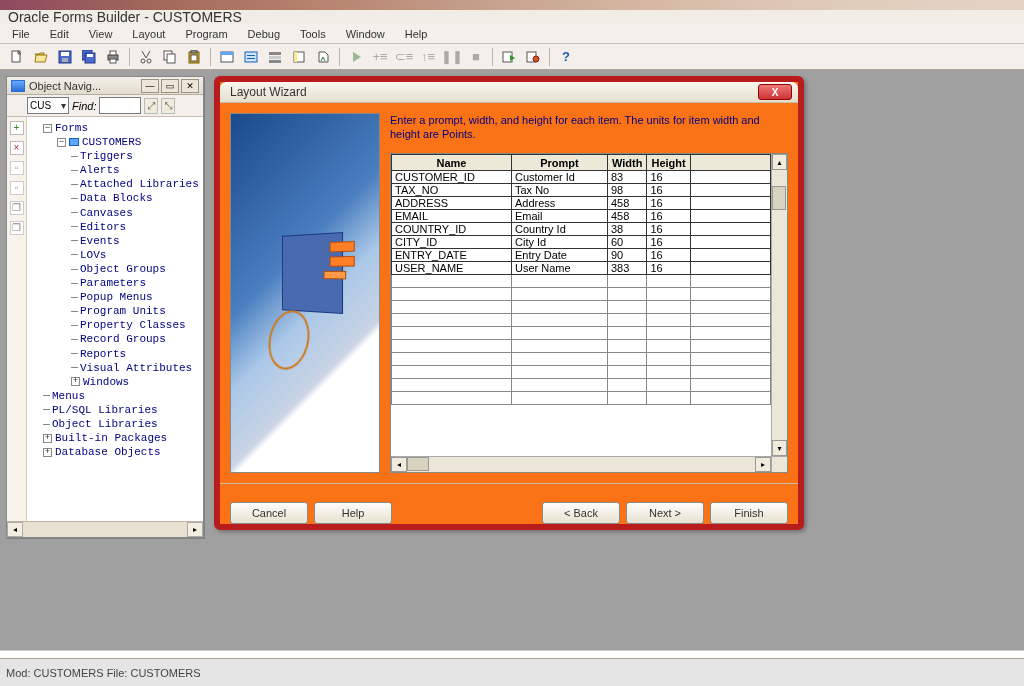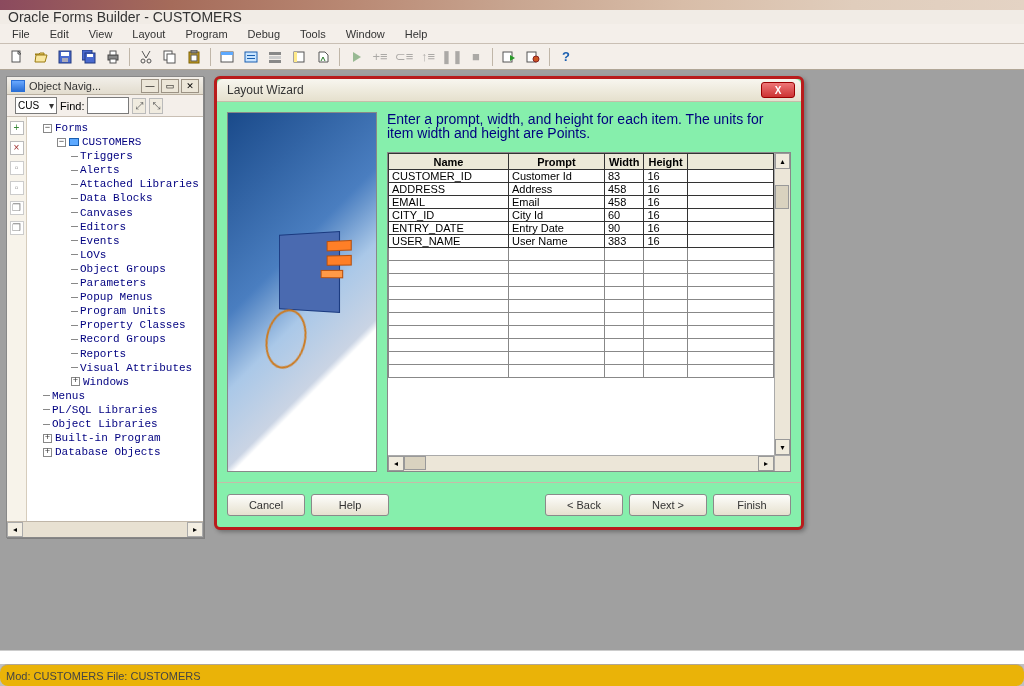--- a/index.html
+++ b/index.html
@@ -25,24 +25,24 @@
 .workspace { position: absolute; top: 70px; left: 0; right: 0; bottom: 22px; background: #a0a0a0; }
 
 
 .nav-window { position: absolute; left: 6px; top: 6px; width: 198px; height: 462px; background: #fff; border: 1px solid #888; box-shadow: 1px 1px 0 rgba(0,0,0,.2); display:flex; flex-direction:column; }
 .nav-title { height: 18px; background: linear-gradient(#f2efe9, #e2dcce); border-bottom: 1px solid #b8ae9f; display: flex; align-items: center; padding: 0 4px; gap: 4px; }
 .nav-title .icn { width: 14px; height: 12px; background: linear-gradient(#6aa9ff,#2a6fd6); border:1px solid #2a6fd6; }
 .nav-title .lbl { flex: 1; color: #333; font-size: 11px; white-space: nowrap; overflow: hidden; text-overflow: ellipsis; }
 .winctl { display: flex; gap: 2px; }
 .winbtn { width: 18px; height: 14px; border: 1px solid #9c9385; background: #ece6d8; font-size: 9px; display:flex; align-items:center; justify-content:center; }
 
-.nav-toolbar { height: 22px; border-bottom: 1px solid #c9bfb4; display: flex; align-items: center; padding: 2px 8px; gap: 3px; background:#f4efea; }
+.nav-toolbar { height: 22px; border-bottom: 1px solid #c9bfb4; display: flex; align-items: center; padding: 2px 20px; gap: 3px; background:#f4efea; }
 .combo { height: 17px; width: 42px; border: 1px solid #7a7a7a; background: #fff; font-size: 10px; padding: 0 2px; display:flex; align-items:center; }
 .combo::after { content:"▾"; margin-left:auto; color:#333; }
-.findlbl { font-size: 11px; }
+.findlbl { font-size: 11px; font-style: italic; }
 .findbox { height:17px; width:42px; border:1px solid #7a7a7a; background:#fff; }
 .mini { width:14px; height:16px; border:1px solid #bbb; display:flex; align-items:center; justify-content:center; font-size:10px; color:#555; background:#f0ebdf; }
 
 .nav-body { flex:1; display:flex; overflow:hidden; }
 .nav-gutter { width: 20px; border-right: 1px solid #d6ccbc; background:#f7f3ea; display:flex; flex-direction:column; align-items:center; padding-top:4px; gap:6px; }
 .gbtn { width:14px; height:14px; border:1px solid #bbb; background:#fff; font-size:10px; line-height:12px; text-align:center; color:#3a8a3a; }
 .gbtn.red { color:#a03030; }
 .gbtn.gray { color:#888; border-color:#ccc; }
 
 .tree { flex:1; padding: 4px 2px; overflow:auto; color:#000080; font-size:11px; line-height:14px;font-family:Liberation Mono, monospace; }
@@ -52,36 +52,36 @@
 .nodeicon { display:inline-block; width:10px; height:8px; background:#c9a227; border:1px solid #7a5f00; vertical-align:middle; margin-right:3px; }
 .nodeicon.form { background:#5da9ff; border-color:#1a5fb0; }
 .nodetxt { vertical-align:middle; }
 .dash { display:inline-block; width:7px; border-top:1px solid #888; vertical-align:middle; margin-right:2px; }
 
 .nav-scroll { height:16px; border-top:1px solid #c0b6a8; background:#ece6d8; display:flex; }
 .sbbtn { width:16px; height:15px; border:1px solid #aaa; background:#f3eee2; font-size:8px; display:flex; align-items:center; justify-content:center; }
 .sbtrack { flex:1; background:#e8e1d2; }
 
 
-.wizard { position:absolute; left:214px; top:6px; width:590px; height:454px; background:#86efac; border:3px solid #b91c1c; border-radius:6px; box-shadow:2px 2px 4px rgba(0,0,0,.3); display:flex; flex-direction:column; }
+.wizard { position:absolute; left:214px; top:6px; width:590px; height:454px; background:#f97316; border:6px solid #b91c1c; border-radius:6px; box-shadow:2px 2px 4px rgba(0,0,0,.3); display:flex; flex-direction:column; }
 .wiz-title { height:24px; background:linear-gradient(#f8f6ef,#e5e0cd); border-bottom:1px solid #c6bca9; border-radius:6px 6px 0 0; display:flex; align-items:center; padding:0 6px; }
 .wiz-title .t { flex:1; padding-left:4px; font-size:12px; color:#333; }
 .closebtn { width:34px; height:16px; background:linear-gradient(#e77,#c33); border:1px solid #900; border-radius:3px; color:#fff; font-size:10px; display:flex; align-items:center; justify-content:center; font-weight:bold; }
 
 .wiz-body { flex:1; display:flex; padding:10px; gap:10px; }
 .wiz-art { width:150px; height:360px; border:1px solid #888; background:linear-gradient(135deg,#1a4a8a,#4a7ec0 40%,#aac8e8 55%,#cad4e4 70%,#fff 72%); position:relative; overflow:hidden; }
 .wiz-art .doc { position:absolute; left:48px; top:120px; width:64px; height:78px; background:#4a6ab0; border:1px solid #1a3a80; transform:perspective(200px) rotateY(-18deg); }
 .wiz-art .doc::before, .wiz-art .doc::after { content:""; position:absolute; right:-12px; background:#ff7f27; border:1px solid #b55010; }
 .wiz-art .doc::before { top:8px; width:22px; height:8px; }
 .wiz-art .doc::after { top:22px; width:22px; height:8px; }
 .wiz-art .doc2 { position:absolute; right:-4px; top:36px; width:22px; height:8px; background:#ff9a47; border:1px solid #b55010; }
 .wiz-art .ring { position:absolute; left:38px; top:196px; width:40px; height:60px; border:2px solid #cc7a20; border-radius:20px/30px; transform:rotate(12deg); }
 
 .wiz-right { flex:1; display:flex; flex-direction:column; }
-.instr { color:#000080; font-size:14px; line-height:14px; margin-bottom:12px; padding-right:8px; }
+.instr { color:#000080; font-size:11px; line-height:14px; margin-bottom:12px; padding-right:8px; }
 
 .tablewrap { position:relative; flex:1; border:1px solid #888; background:#fff; }
 .tbl { position:absolute; left:0; top:0; right:16px; bottom:16px; overflow:hidden; }
 table.grid { width:100%; border-collapse:collapse; font-size:11px; color:#000; }
 table.grid th { border:1px solid #333; background:#ece9d8; font-weight:bold; padding:1px 4px; height:16px; }
 table.grid td { border:1px solid #333; padding:0 3px; height:13px; vertical-align:middle; background:#fff; }
 table.grid .filler td { border:1px solid #888; }
 .col-name { width:120px; }
 .col-prompt { width:96px; }
 .col-w { width:38px; text-align:left; }
@@ -92,26 +92,26 @@
 .vscroll .arr { height:16px; border:1px solid #999; background:#f0ebdd; font-size:8px; display:flex; align-items:center; justify-content:center; }
 .vscroll .tr { flex:1; }
 .hscroll { position:absolute; left:0; right:16px; bottom:0; height:16px; background:#ece6d8; border-top:1px solid #aaa; display:flex; }
 .hscroll .arr { width:16px; border:1px solid #999; background:#f0ebdd; font-size:8px; display:flex; align-items:center; justify-content:center; }
 .hscroll .tr { flex:1; position:relative; }
 .hthumb { position:absolute; left:0; top:0; width:22px; height:14px; background:#d9d2bf; border:1px solid #999; }
 .scorner { position:absolute; right:0; bottom:0; width:16px; height:16px; background:#ece6d8; border-left:1px solid #aaa; border-top:1px solid #aaa; }
 
 .thumbV { position:absolute; top:16px; left:0; width:14px; height:24px; background:#d9d2bf; border:1px solid #999; }
 
-.wiz-buttons { height:46px; border-top:1px solid #c6bca9; display:flex; align-items:center; padding:0 10px; gap:6px; }
+.wiz-buttons { height:46px; border-top:1px solid #c6bca9; display:flex; align-items:flex-end; padding:0 10px; gap:6px; }
 .spacer { flex:1; }
 .btn { min-width:78px; height:22px; background:linear-gradient(#fdfdfb,#e6e1cf); border:1px solid #8a8a8a; border-radius:3px; font-size:11px; display:flex; align-items:center; justify-content:center; color:#333; }
 
 
-.statusbar { position:absolute; left:0; right:0; bottom:0; height:22px; background:#eab308; border-top:1px solid #b0a697; display:flex; align-items:center; padding:0 6px; font-size:11px; color:#444;border-radius:8px; }
+.statusbar { position:absolute; left:0; right:0; bottom:0; height:28px; background:#e5e5e5; border-top:1px solid #b0a697; display:flex; align-items:center; padding:0 6px; font-size:11px; color:#444; }
 .white-strip { position:absolute; left:0; right:0; bottom:22px; height:14px; background:#fff; border-top:1px solid #ccc; }
 </style>
 </head>
 <body>
 
 <div class="topstrip"></div>
 <div class="title-row">Oracle Forms Builder - CUSTOMERS</div>
 
 <div class="menubar">
   <span>File</span>
@@ -296,21 +296,21 @@
                     <li><span class="exp">+</span><span class="nodetxt">Windows</span></li>
                   </ul>
               </li>
             </ul>
           </li>
         </ul>
         <ul id="module-siblings" style="padding-left:12px;">
             <li><span class="dash"></span><span class="nodetxt">Menus</span></li>
             <li><span class="dash"></span><span class="nodetxt">PL/SQL Libraries</span></li>
             <li><span class="dash"></span><span class="nodetxt">Object Libraries</span></li>
-            <li><span class="exp">+</span><span class="nodetxt">Built-in Program</span></li>
+            <li><span class="exp">+</span><span class="nodetxt">Built-in Packages</span></li>
             <li><span class="exp">+</span><span class="nodetxt">Database Objects</span></li>
           </ul>
       </div>
     </div>
     <div class="nav-scroll">
       <div class="sbbtn">◂</div>
       <div class="sbtrack"></div>
       <div class="sbbtn">▸</div>
     </div>
   </div>
@@ -343,30 +343,44 @@
               </thead>
               <tbody id="grid-body">
                   <tr>
                     <td class="col-name">CUSTOMER_ID</td>
                     <td class="col-prompt">Customer Id</td>
                     <td class="col-w">83</td>
                     <td class="col-h">16</td>
                     <td class="col-extra"></td>
                   </tr>
                   <tr>
+                    <td class="col-name">TAX_NO</td>
+                    <td class="col-prompt">Tax No</td>
+                    <td class="col-w">98</td>
+                    <td class="col-h">16</td>
+                    <td class="col-extra"></td>
+                  </tr>
+                  <tr>
                     <td class="col-name">ADDRESS</td>
                     <td class="col-prompt">Address</td>
                     <td class="col-w">458</td>
                     <td class="col-h">16</td>
                     <td class="col-extra"></td>
                   </tr>
                   <tr>
                     <td class="col-name">EMAIL</td>
                     <td class="col-prompt">Email</td>
                     <td class="col-w">458</td>
+                    <td class="col-h">16</td>
+                    <td class="col-extra"></td>
+                  </tr>
+                  <tr>
+                    <td class="col-name">COUNTRY_ID</td>
+                    <td class="col-prompt">Country Id</td>
+                    <td class="col-w">38</td>
                     <td class="col-h">16</td>
                     <td class="col-extra"></td>
                   </tr>
                   <tr>
                     <td class="col-name">CITY_ID</td>
                     <td class="col-prompt">City Id</td>
                     <td class="col-w">60</td>
                     <td class="col-h">16</td>
                     <td class="col-extra"></td>
                   </tr>

